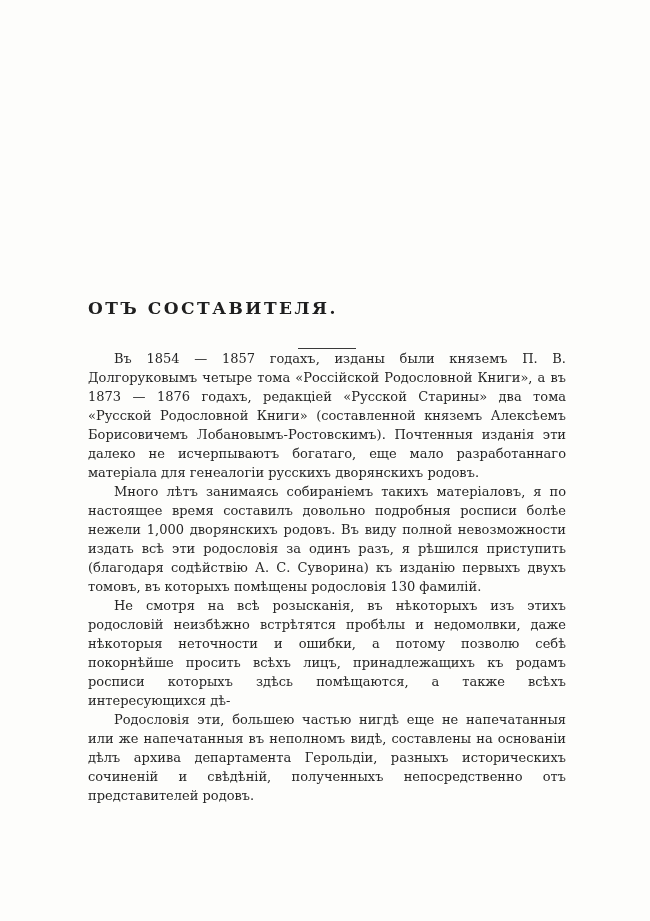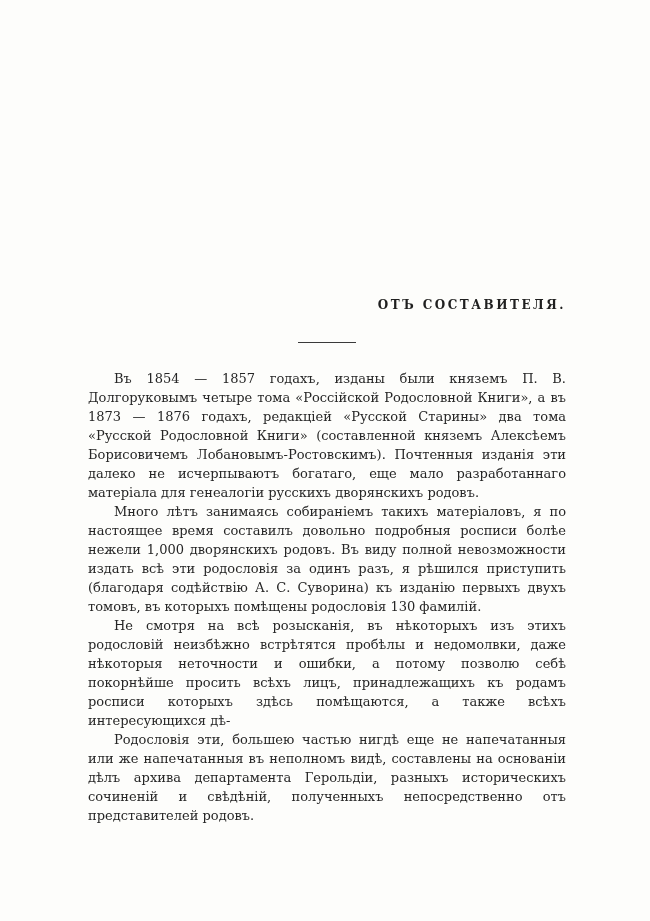--- a/index.html
+++ b/index.html
@@ -18,35 +18,34 @@
     color: #242424;
   }
   .content {
     position: absolute;
     left: 88px;
     right: 84px;
     top: 298px;
   }
   .title {
     margin: 0;
-    text-align: right;
-    font-size: 12px;
+    text-align: left;
+    font-size: 17px;
     font-weight: bold;
     letter-spacing: 2.5px;
     color: #1f1f1f;
     white-space: nowrap;
   }
   .divider {
     width: 58px;
     height: 0;
     border-top: 1.5px solid #3a3a3a;
     margin: 30px auto 0 auto;
   }
   .body-text {
-    margin-top: 26px;
     font-size: 13px;
     line-height: 19px;
     text-align: justify;
     color: #262626;
   }
   .body-text p {
     margin: 0;
     padding: 0;
     text-indent: 26px;
   }

